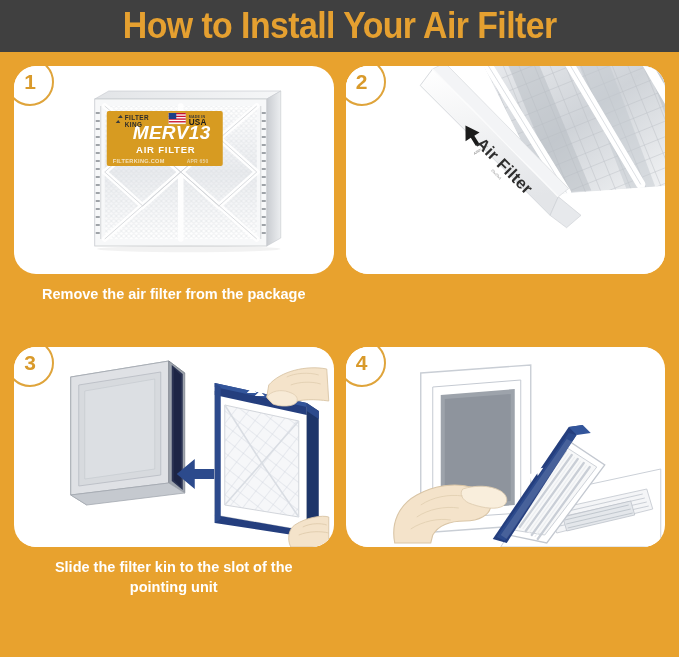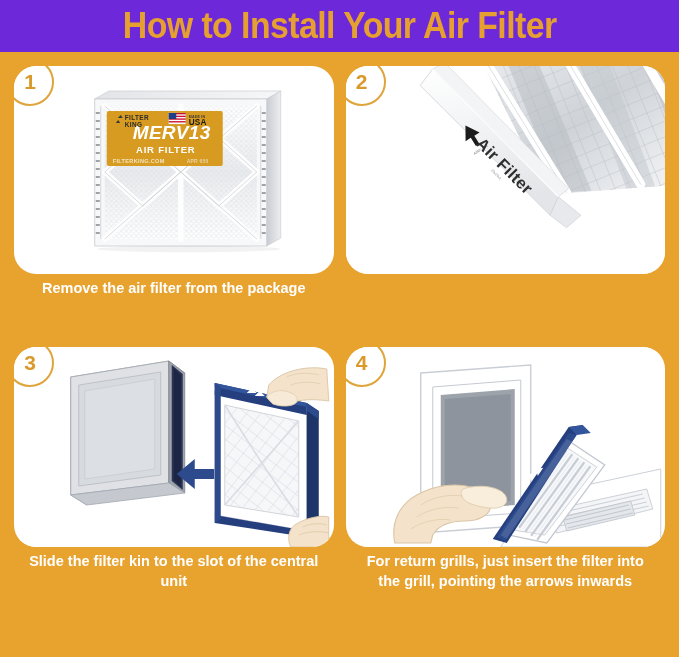--- a/index.html
+++ b/index.html
@@ -18,21 +18,21 @@
     height: 657px;
     background: #ffffff;
   }
 
   
   .header-band {
     position: absolute;
     left: 0; top: 0;
     width: 679px;
     height: 52px;
-    background: #6d28d9;
+    background: #404040;
     display: flex;
     align-items: center;
     justify-content: center;
   }
   .title {
     font-family: "Liberation Sans Narrow", "Liberation Sans", sans-serif;
     font-weight: bold;
     font-size: 36px;
     line-height: 36px;
     letter-spacing: -0.6px;
@@ -92,21 +92,21 @@
     align-items: center;
     justify-content: center;
     z-index: 8;
     font-weight: bold;
     font-size: 21px;
     color: #D99A2B;
     font-family: "Liberation Sans", sans-serif;
   }
 
   .caption {
-    margin-top: 4px;
+    margin-top: 10px;
     text-align: center;
     color: #FFFFFF;
     font-weight: bold;
     font-size: 14.5px;
     line-height: 20px;
     padding: 0 12px;
     font-family: "Liberation Sans", sans-serif;
   }
 
   .art { position: absolute; inset: 0; }
@@ -384,21 +384,21 @@
             <g>
               <path d="M276 178 C288 170, 304 168, 310 170 L310 200 L272 200
                        C268 192, 270 182, 276 178 Z" fill="#F4E3CA" stroke="#d9c5a6" stroke-width="0.9"></path>
               <path d="M284 180 C292 176, 302 176, 308 178" fill="none" stroke="#ddc9a9" stroke-width="0.8"></path>
               <path d="M280 188 C290 184, 302 184, 310 186" fill="none" stroke="#ddc9a9" stroke-width="0.8"></path>
             </g>
           </svg>
         </div>
         <div class="badge">3</div>
       </div>
-      <div class="caption">Slide the filter kin to the slot of the central unit</div>
+      <div class="caption">Slide the filter kin to the slot of the pointing unit</div>
     </div>
 
     <div class="panel panel-4">
       <div class="card">
         <div class="art">
           <svg class="svgwrap" viewBox="0 0 310 200" preserveAspectRatio="xMidYMid meet">
             <rect x="0" y="0" width="310" height="200" fill="#ffffff"></rect>
 
             <polygon points="70,26 180,18 180,178 70,186" fill="#ffffff" stroke="#c9ced5" stroke-width="1.4"></polygon>
             <polygon points="82,40 170,33 170,166 82,172" fill="#ffffff" stroke="#c5cad2" stroke-width="1"></polygon>
@@ -458,17 +458,16 @@
                        C142 163, 128 160, 118 156 C112 153, 108 147, 112 142 Z" fill="#F9EEDC" stroke="#dfcdb1" stroke-width="0.9"></path>
 
               <path d="M70 158 C82 150, 98 147, 112 149" fill="none" stroke="#e2d0b2" stroke-width="0.9"></path>
               <path d="M66 170 C78 162, 94 159, 108 161" fill="none" stroke="#e2d0b2" stroke-width="0.9"></path>
               <path d="M60 182 C72 174, 88 171, 100 173" fill="none" stroke="#e2d0b2" stroke-width="0.9"></path>
             </g>
           </svg>
         </div>
         <div class="badge">4</div>
       </div>
-      <div class="caption">For return grills, just insert the filter into the grill, pointing the arrows inwards</div>
     </div>
 
   </div>
 </div>
 
 </body></html>

